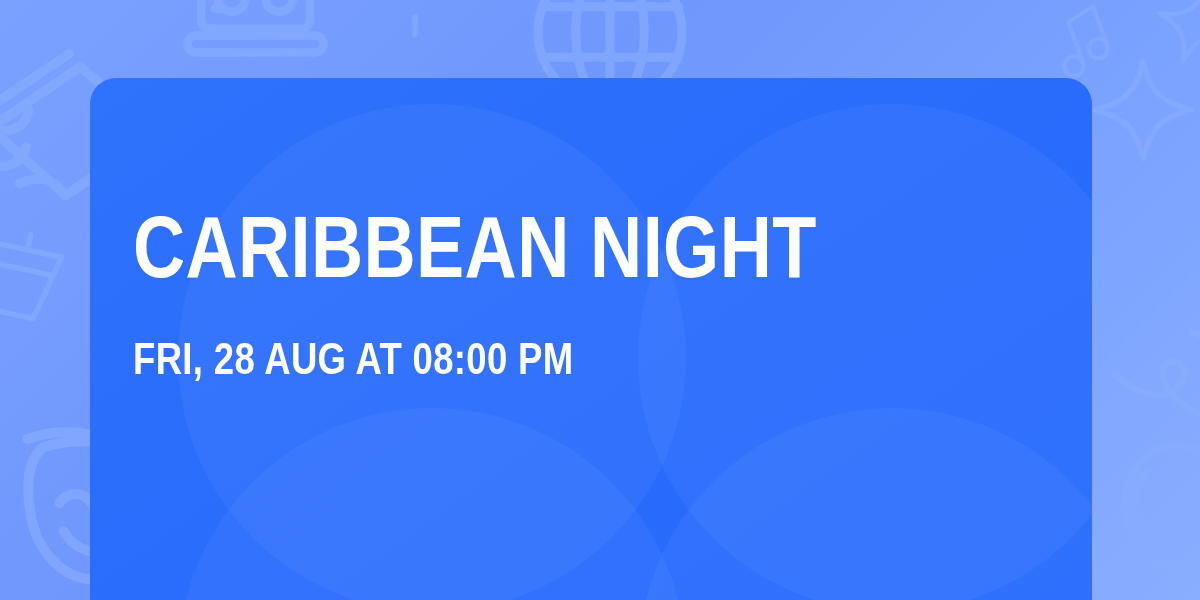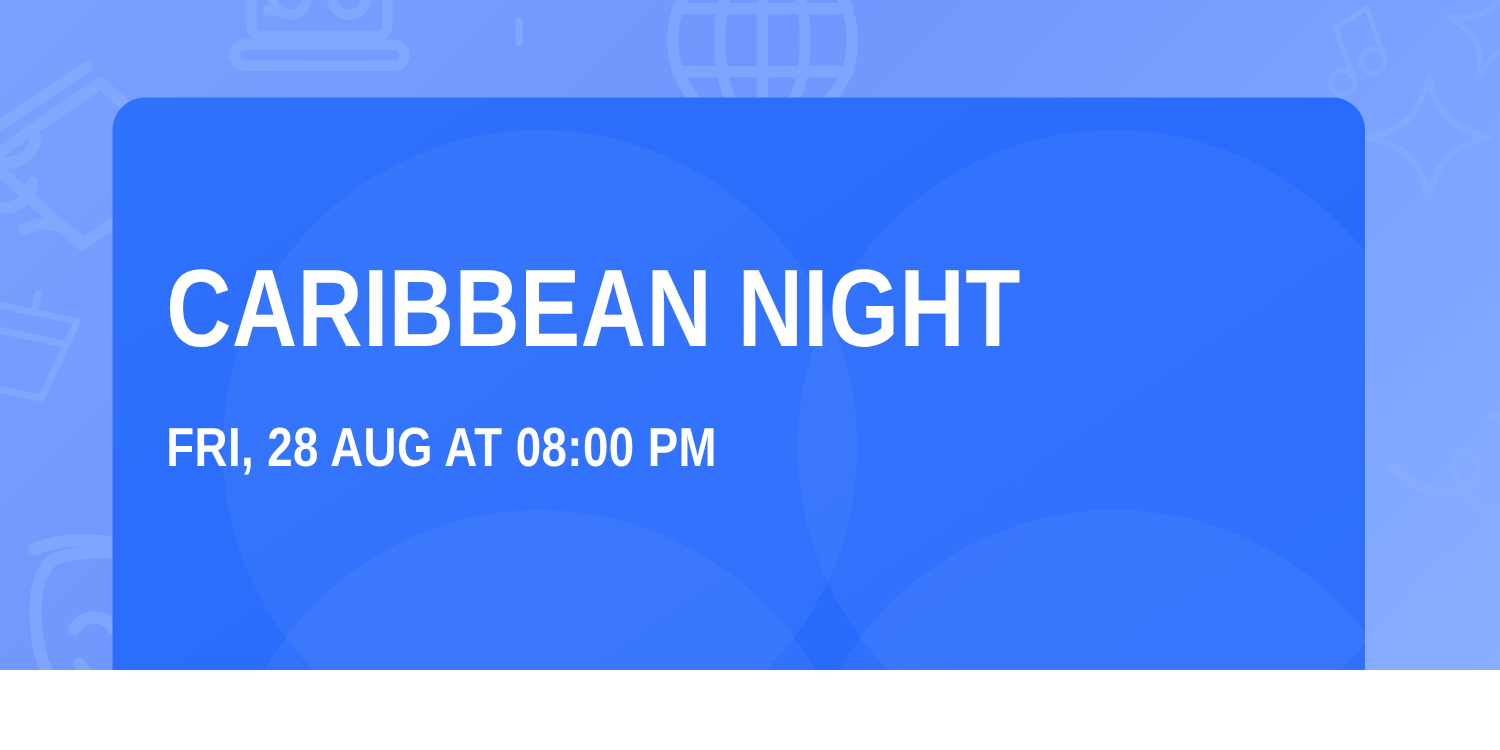--- a/index.html
+++ b/index.html
@@ -6,21 +6,21 @@
 
   html, body {
     width:1200px; height:600px;
     overflow:hidden;
     font-family:"Liberation Sans", sans-serif;
   }
 
   
   #banner {
     position:relative;
-    width:1200px; height:536px;
+    width:1200px; height:600px;
     background:linear-gradient(135deg,#7ba1ff 0%,#6f97fd 38%,#7ba3ff 70%,#89adff 100%);
     overflow:hidden;
     text-decoration:underline;
   }
 
   
   #pattern {
     position:absolute; inset:0;
     pointer-events:none;
   }

